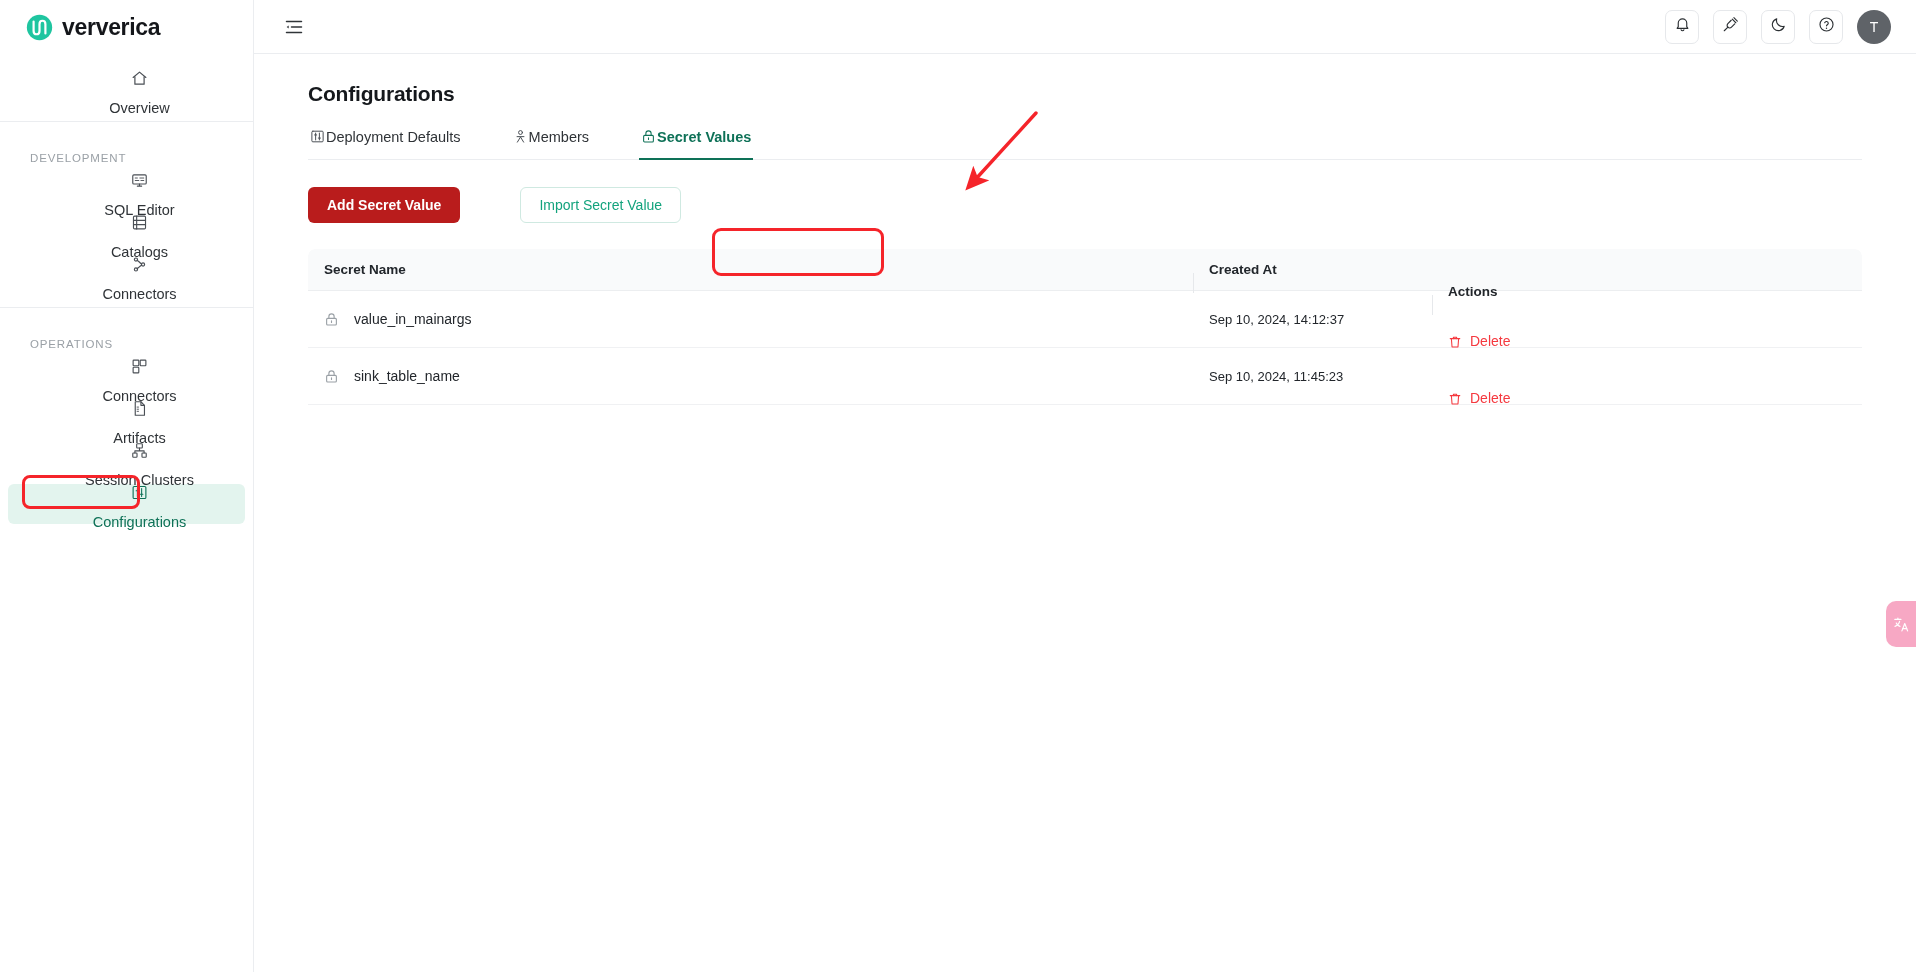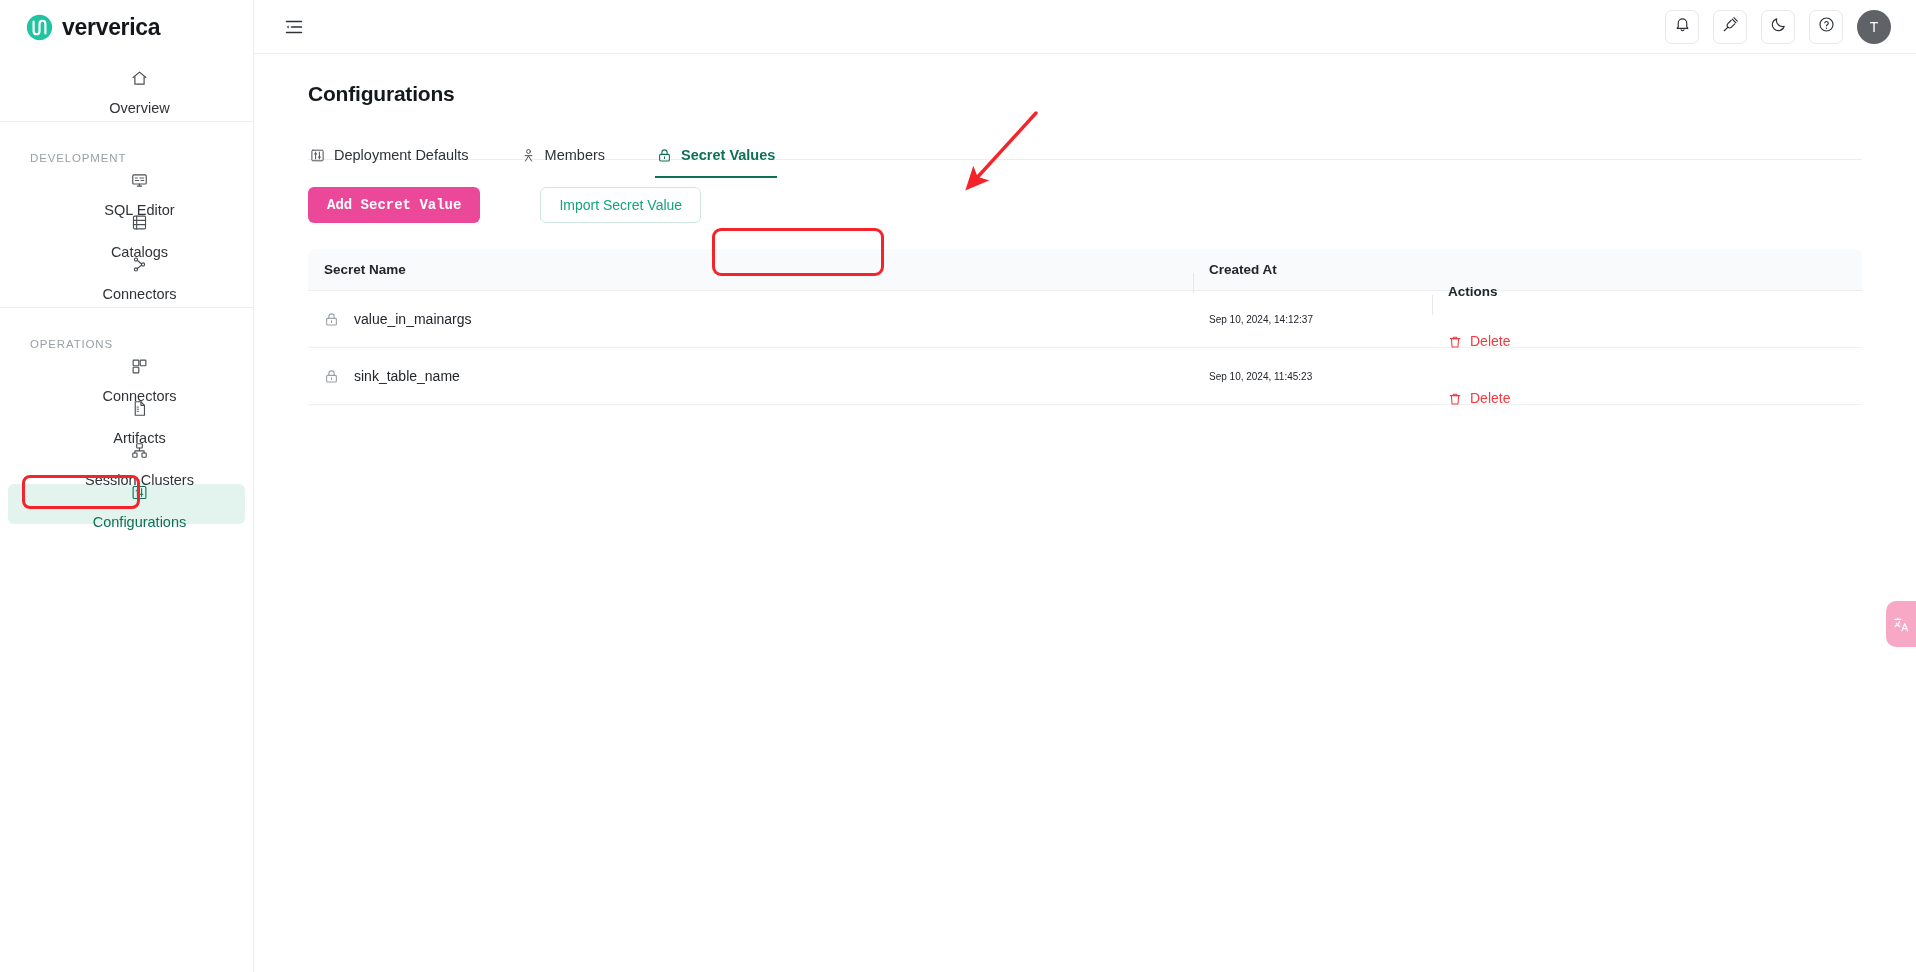--- a/index.html
+++ b/index.html
@@ -74,37 +74,37 @@
     color: #fff; font-size: 14px; font-weight: 500;
     display: flex; align-items: center; justify-content: center; cursor: pointer;
   }
 
   .content { flex: 1 1 auto; padding: 28px 54px 0 54px; position: relative; background:#fff; }
   .page-title { font-size: 21px; font-weight: 700; color: #15181c; letter-spacing: -0.2px; }
 
   .tabs { display: flex; align-items: flex-end; gap: 0; margin-top: 22px;
           border-bottom: 1px solid #ebedf0; }
   .tab {
-    display: flex; align-items: center; gap: 9px;
+    display: flex; gap: 1px;
     padding: 0 2px 13px 2px; margin-right: 48px;
     font-size: 14.5px; color: #2f3337; cursor: pointer;
-    border-bottom: 2.5px solid transparent; position: relative; top: 19px;
+    border-bottom: 2.5px solid transparent; position: relative; top: 1px;
   }
   .tab .ico { width: 15px; height: 15px; flex:0 0 15px; display:block; color:#4a4f55; }
   .tab.active { color: #0e7157; font-weight: 700; border-bottom-color: #0e7157; }
   .tab.active .ico { color: #0e7157; }
 
   .btn-row { display: flex; align-items: center; gap: 16px; margin-top: 27px; }
   .btn {
     height: 36px; padding: 0 18px; border-radius: 6px;
     font-size: 14px; font-weight: 700; cursor: pointer;
     display: inline-flex; align-items: center; justify-content: center;
     border: 1px solid transparent; white-space: nowrap;
   }
-  .btn-primary { background: #ec4899; color: #fff; font-family: Liberation Mono, monospace; }
+  .btn-primary { background: #b91c1c; color: #fff; }
   .btn-outline { background: #fff; color: #13a37d; border-color: #cfe9e1; font-weight: 400; margin-left: 44px; }
 
   .ring-import {
     position: absolute; left: 458px; top: 174px;
     width: 172px; height: 48px;
     border: 3px solid #f5242a; border-radius: 9px; pointer-events: none;
   }
 
   
   .arrow-svg { position: absolute; left: 690px; top: 55px; pointer-events:none; }
@@ -122,21 +122,21 @@
   .c-name { flex: 0 0 884px; }
   .c-date { flex: 0 0 240px; border-left: 1px solid transparent; }
   .c-act  { flex: 0 0 auto; margin-top: 44px; }
   .t-head .c-date { position: relative; }
   .t-head .c-date::before, .t-head .c-act::before {
     content:""; position:absolute; left:0; top:11px; height:20px; width:1px; background:#e6e8eb;
   }
   .t-head .c-act { position: relative; }
   .cellname { display: flex; align-items: center; gap: 15px; font-size: 14px; color: #22262b; }
   .lock-ico { width: 15px; height: 15px; flex:0 0 15px; display:block; color:#9aa0a6; }
-  .datetext { font-size: 10px; color: #22262b; }
+  .datetext { font-size: 13px; color: #22262b; }
   .delete-btn {
     display: inline-flex; align-items: flex-end; gap: 8px;
     color: #f5393f; font-size: 14px; cursor: pointer;
   }
   .trash-ico { width: 14px; height: 14px; flex:0 0 14px; display:block; }
 
   
   .translate-widget {
     position: absolute; right: 0; top: 601px;
     width: 30px; height: 46px;

